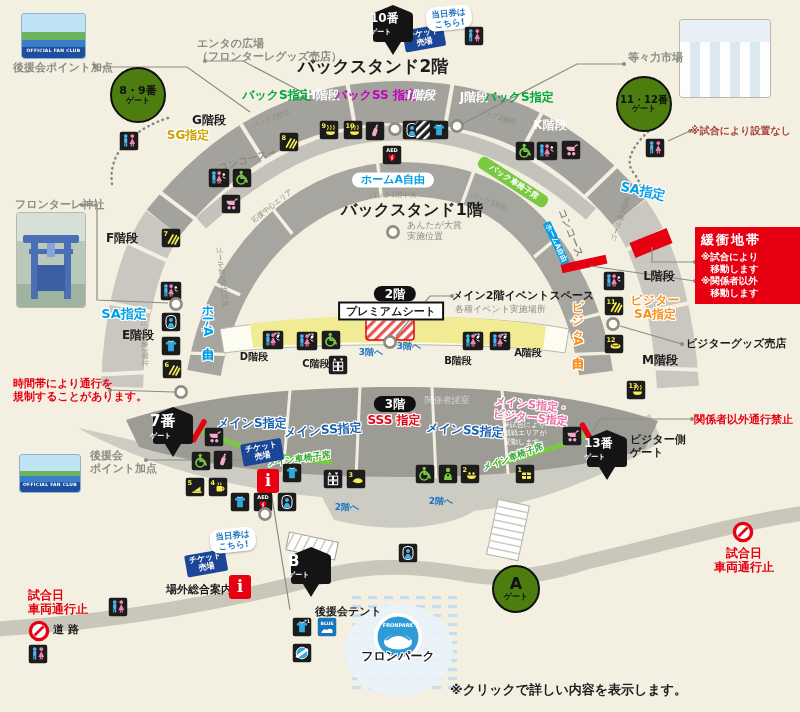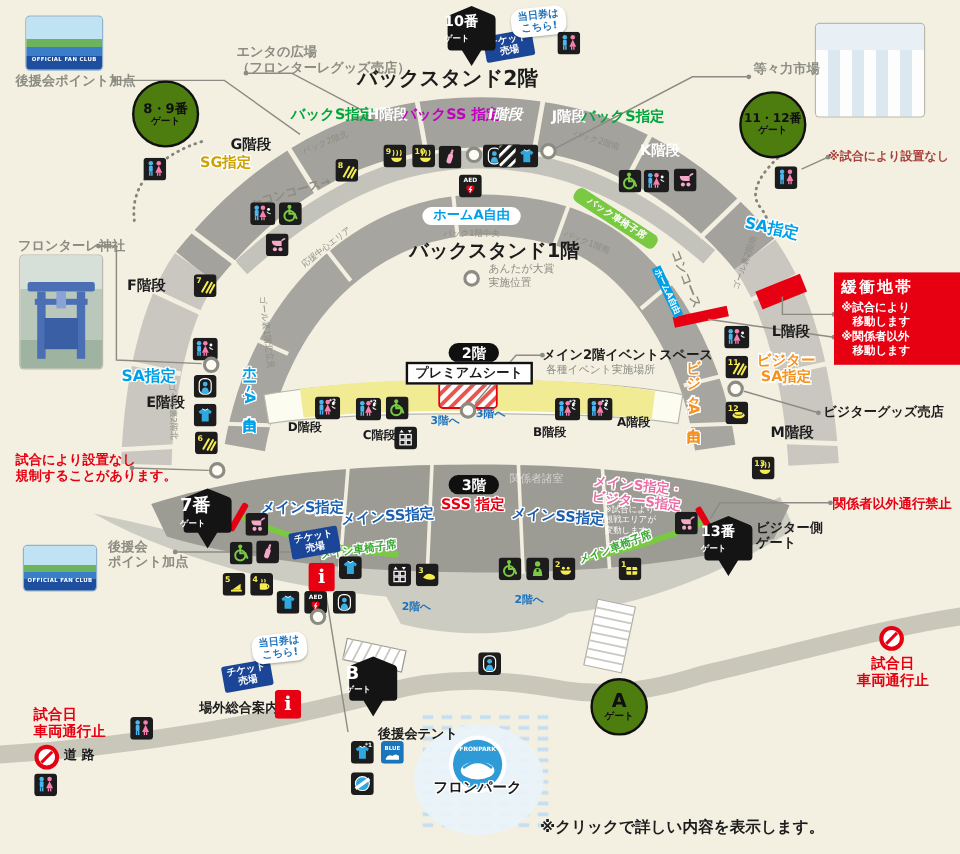--- a/index.html
+++ b/index.html
@@ -225,21 +225,21 @@
     <div class="lbl cyan s13 b halo" style="left: 124px; top: 314px;">SA指定</div>
     <div class="lbl cyan s13 b halo" style="left: 643px; top: 191px; --r: 12deg;">SA指定</div>
     <div class="lbl black s12 b" style="left: 659px; top: 276px;">L階段</div>
     <div class="lbl orange s12 b halo" style="left: 655px; top: 307px;">ビジター
 SA指定</div>
     <div class="lbl black s12 b" style="left: 660px; top: 360px;">M階段</div>
     <div class="lbl black s11 b tl" style="left: 686px; top: 338px;">ビジターグッズ売店</div>
     <div class="lbl gray s11 b tl" style="left: 628px; top: 52px;">等々力市場</div>
     <div class="lbl dred s10 b tl" style="left: 690px; top: 125px;">※試合により設置なし</div>
     <div class="lbl gray s11 b tl" style="left: 15px; top: 199px;">フロンターレ神社</div>
-    <div class="lbl red s11 b tl" style="left: 13px; top: 378px;">試合により設置なし
+    <div class="lbl red s11 b tl" style="left: 13px; top: 378px;">時間帯により通行を
 規制することがあります。</div>
     <div class="lbl gray s9 tl" style="left: 407px; top: 220px;">あんたが大賞
 実施位置</div>
     <div class="lbl cyan s11 b pill" style="left: 393px; top: 180px;">ホームA自由</div>
     <div class="lbl gray s7" style="left: 393px; top: 195px;">バック1階中央</div>
     <div class="lbl gray s7" style="left: 271px; top: 119px; --r: -22deg;">バック2階北</div>
     <div class="lbl gray s7" style="left: 497px; top: 117px; --r: 18deg;">バック2階南</div>
     <div class="lbl gray s7" style="left: 489px; top: 202px; --r: 22deg;">バック1階南</div>
     <div class="lbl gray s7" style="left: 272px; top: 206px; --r: -38deg;">応援中心エリア</div>
     <div class="lbl gray s7" style="left: 222px; top: 277px; --r: 83deg;">ゴール裏1階北立見</div>

